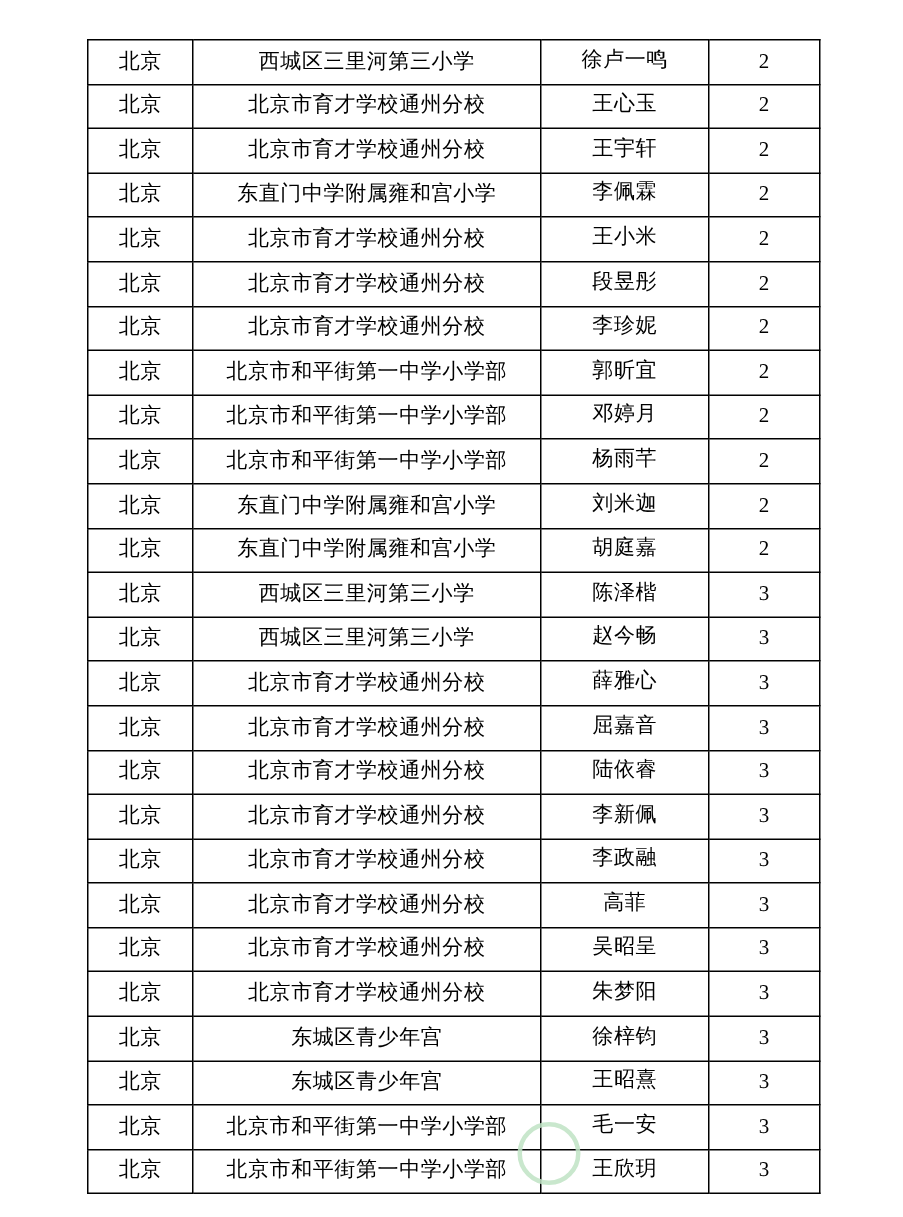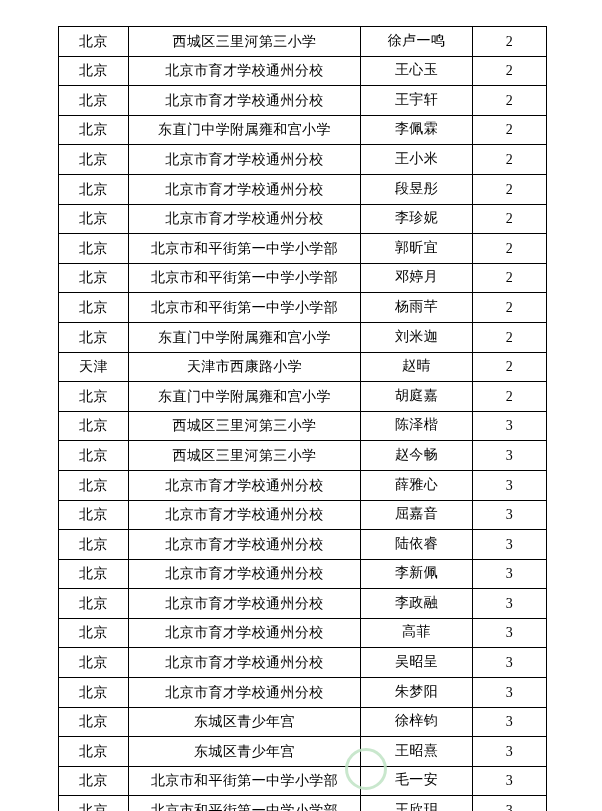--- a/index.html
+++ b/index.html
@@ -137,26 +137,20 @@
           <td class="cell-name">杨雨芊</td>
           <td class="cell-grade">2</td>
         </tr>
         <tr>
           <td class="cell-region">北京</td>
           <td class="cell-school">东直门中学附属雍和宫小学</td>
           <td class="cell-name">刘米迦</td>
           <td class="cell-grade">2</td>
         </tr>
         <tr>
-          <td class="cell-region">天津</td>
-          <td class="cell-school">天津市西康路小学</td>
-          <td class="cell-name">赵晴</td>
-          <td class="cell-grade">2</td>
-        </tr>
-        <tr>
           <td class="cell-region">北京</td>
           <td class="cell-school">东直门中学附属雍和宫小学</td>
           <td class="cell-name">胡庭嘉</td>
           <td class="cell-grade">2</td>
         </tr>
         <tr>
           <td class="cell-region">北京</td>
           <td class="cell-school">西城区三里河第三小学</td>
           <td class="cell-name">陈泽楷</td>
           <td class="cell-grade">3</td>

